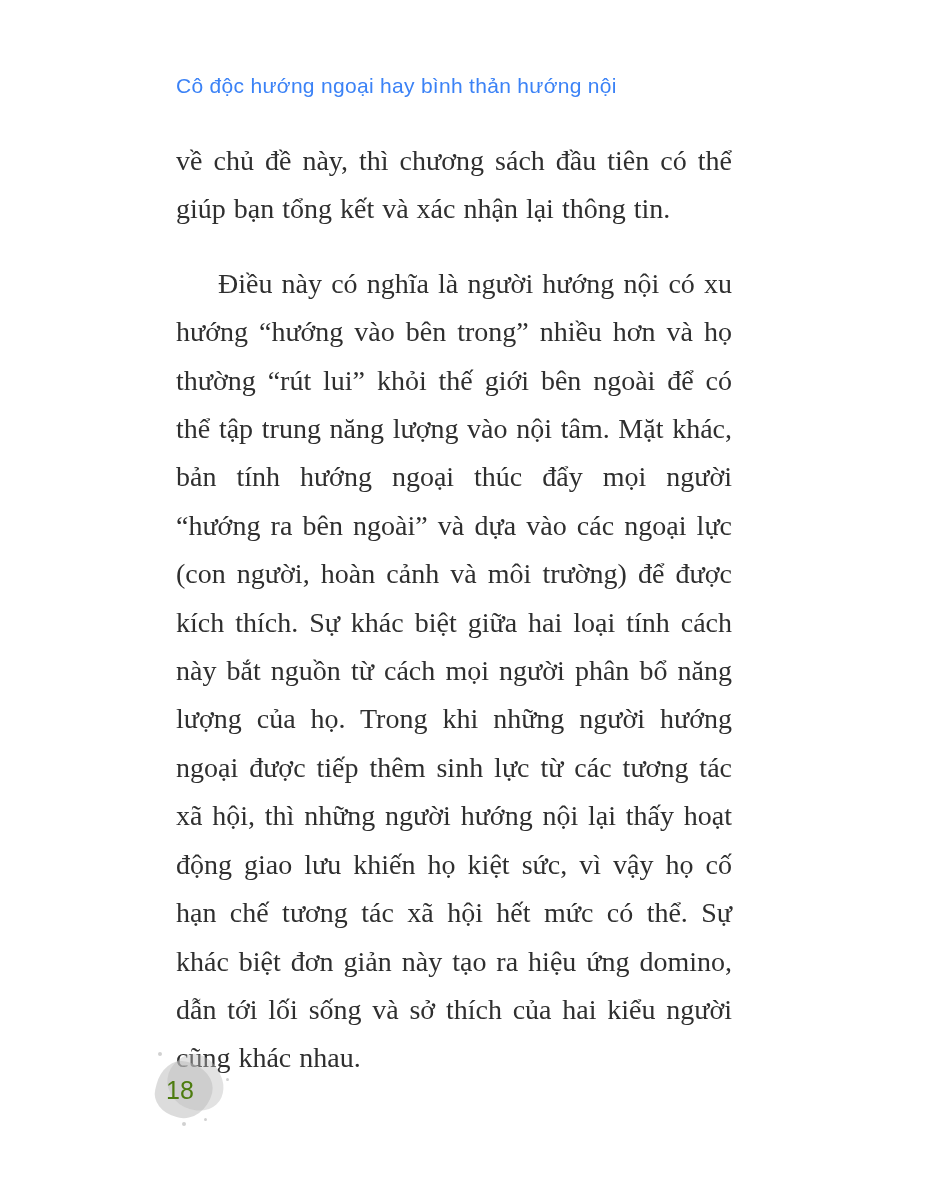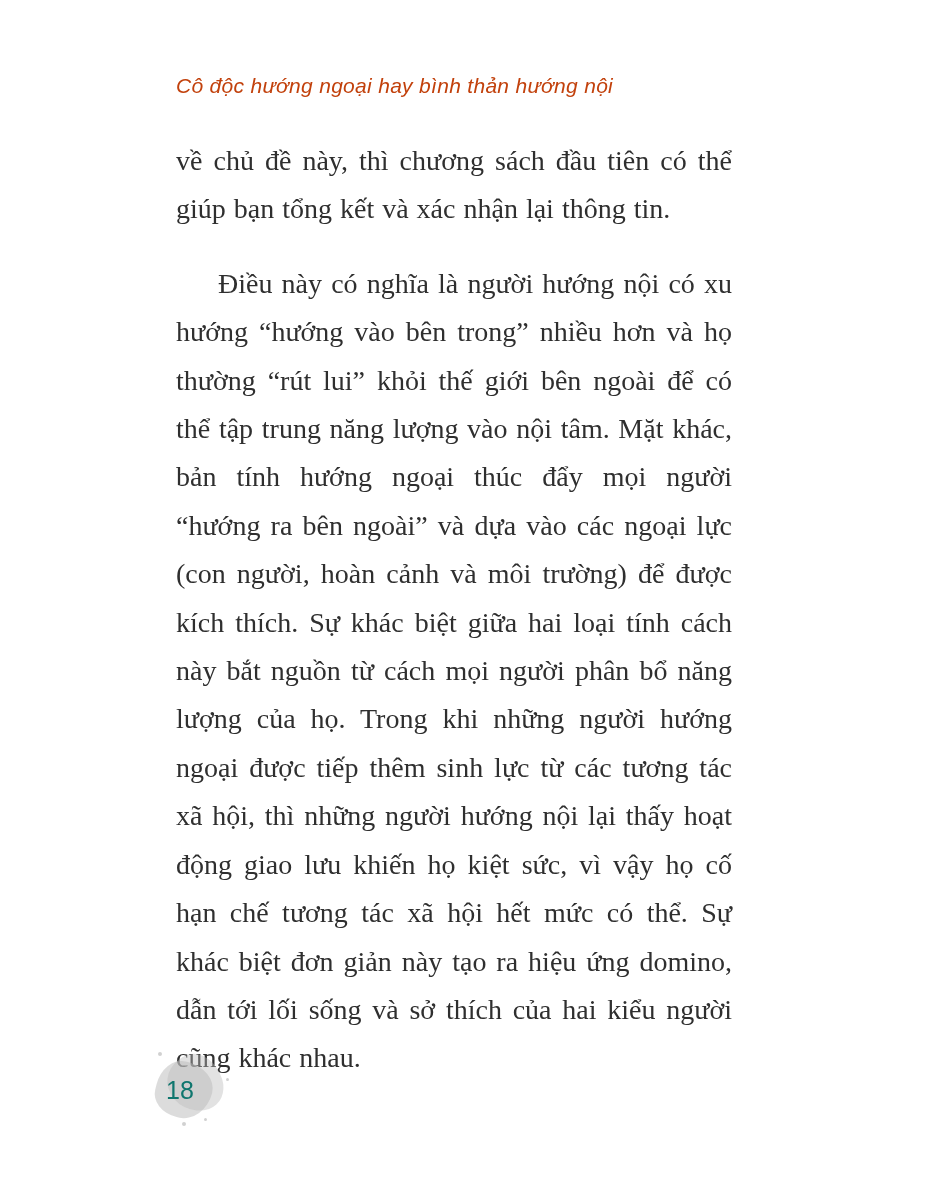--- a/index.html
+++ b/index.html
@@ -17,23 +17,22 @@
   }
   .running-header {
     position: absolute;
     left: 176px;
     top: 74px;
     width: 600px;
     font-family: "Liberation Sans", sans-serif;
     font-size: 21px;
     font-weight: 400;
     letter-spacing: 0.3px;
-    color: #c2410c;
+    color: #3b82f6;
     white-space: nowrap;
-    font-style: italic;
   }
   .body-text {
     position: absolute;
     left: 176px;
     top: 137px;
     width: 556px;
     color: #2f2f2f;
     font-size: 28px;
     line-height: 48.4px;
     text-align: justify;
@@ -87,21 +86,21 @@
   .dot1 { left: 10px; top: 4px;  width: 4px; height: 4px; }
   .dot2 { left: 78px; top: 30px; width: 3px; height: 3px; }
   .dot3 { left: 34px; top: 74px; width: 4px; height: 4px; }
   .dot4 { left: 56px; top: 70px; width: 3px; height: 3px; }
   .pagenum {
     position: absolute;
     left: 18px;
     top: 28px;
     font-family: "Liberation Sans", sans-serif;
     font-size: 25px;
-    color: #0f766e;
+    color: #4d7c0f;
   }
 </style>
 </head>
 <body>
 
 <div class="page">
 
   <div class="running-header">Cô độc hướng ngoại hay bình thản hướng nội</div>
 
   <div class="body-text">

